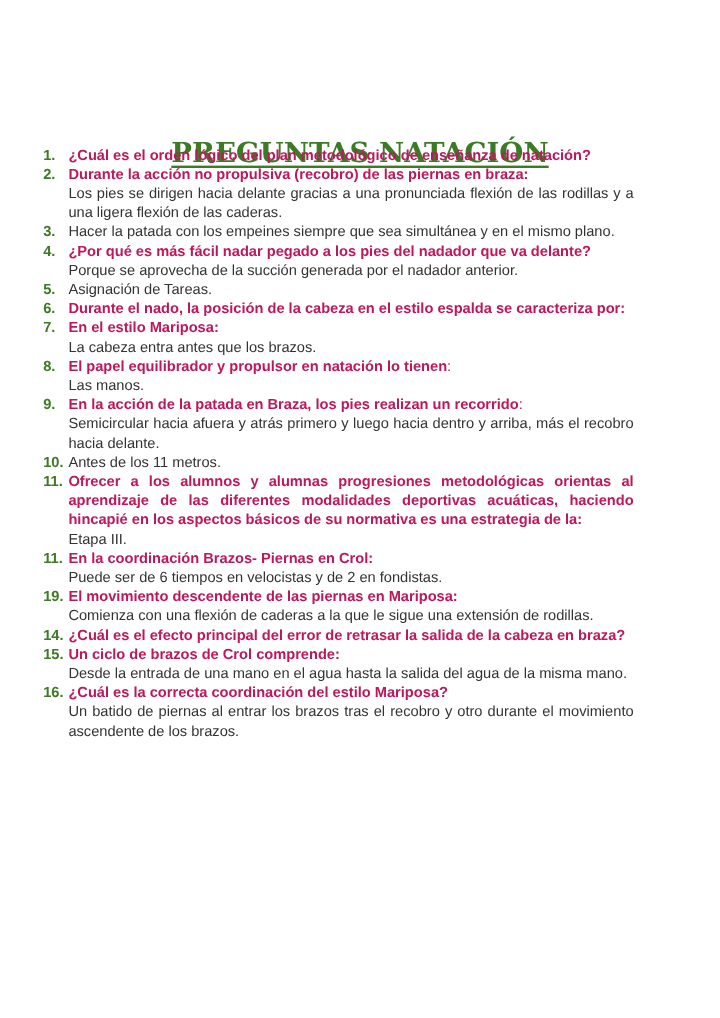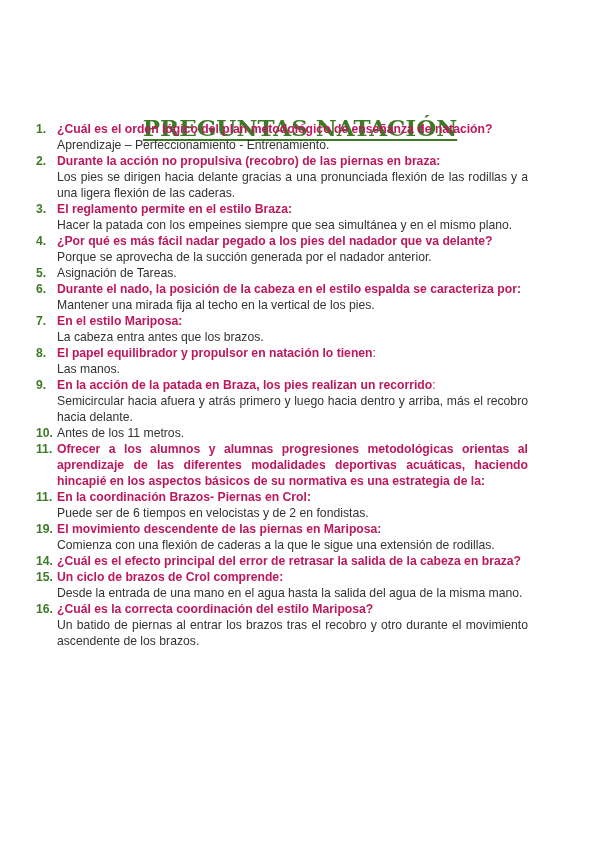--- a/index.html
+++ b/index.html
@@ -32,45 +32,42 @@
 </head>
 <body>
 
 <div class="page">
   <div class="title"><span>PREGUNTAS NATACIÓN</span></div>
 
   <div class="list" id="qlist">
       <div class="item">
         <span class="num">1.</span>
         <div class="q"><span>¿Cuál es el orden lógico del plan metodológico de enseñanza de natación?</span></div>
-        <div class="a">Aprendizaje – Perfeccionamiento - Entrenamiento.</div>
       </div>
       <div class="item">
         <span class="num">2.</span>
         <div class="q"><span>Durante la acción no propulsiva (recobro) de las piernas en braza:</span></div>
         <div class="a">Los pies se dirigen hacia delante gracias a una pronunciada flexión de las rodillas y a una ligera flexión de las caderas.</div>
       </div>
       <div class="item">
         <span class="num">3.</span>
-        <div class="q"><span>El reglamento permite en el estilo Braza:</span></div>
         <div class="a">Hacer la patada con los empeines siempre que sea simultánea y en el mismo plano.</div>
       </div>
       <div class="item">
         <span class="num">4.</span>
         <div class="q"><span>¿Por qué es más fácil nadar pegado a los pies del nadador que va delante?</span></div>
         <div class="a">Porque se aprovecha de la succión generada por el nadador anterior.</div>
       </div>
       <div class="item">
         <span class="num">5.</span>
         <div class="a">Asignación de Tareas.</div>
       </div>
       <div class="item">
         <span class="num">6.</span>
         <div class="q"><span>Durante el nado, la posición de la cabeza en el estilo espalda se caracteriza por:</span></div>
-        <div class="a">Mantener una mirada fija al techo en la vertical de los pies.</div>
       </div>
       <div class="item">
         <span class="num">7.</span>
         <div class="q"><span>En el estilo Mariposa:</span></div>
         <div class="a">La cabeza entra antes que los brazos.</div>
       </div>
       <div class="item">
         <span class="num">8.</span>
         <div class="q"><span>El papel equilibrador y propulsor en natación lo tienen</span><span class="tail">:</span></div>
         <div class="a">Las manos.</div>
@@ -80,20 +77,21 @@
         <div class="q"><span>En la acción de la patada en Braza, los pies realizan un recorrido</span><span class="tail">:</span></div>
         <div class="a">Semicircular hacia afuera y atrás primero y luego hacia dentro y arriba, más el recobro hacia delante.</div>
       </div>
       <div class="item">
         <span class="num">10.</span>
         <div class="a">Antes de los 11 metros.</div>
       </div>
       <div class="item">
         <span class="num">11.</span>
         <div class="q"><span>Ofrecer a los alumnos y alumnas progresiones metodológicas orientas al aprendizaje de las diferentes modalidades deportivas acuáticas, haciendo hincapié en los aspectos básicos de su normativa es una estrategia de la:</span></div>
+        <div class="a">Etapa III.</div>
       </div>
       <div class="item">
         <span class="num">11.</span>
         <div class="q"><span>En la coordinación Brazos- Piernas en Crol:</span></div>
         <div class="a">Puede ser de 6 tiempos en velocistas y de 2 en fondistas.</div>
       </div>
       <div class="item">
         <span class="num">19.</span>
         <div class="q"><span>El movimiento descendente de las piernas en Mariposa:</span></div>
         <div class="a">Comienza con una flexión de caderas a la que le sigue una extensión de rodillas.</div>

